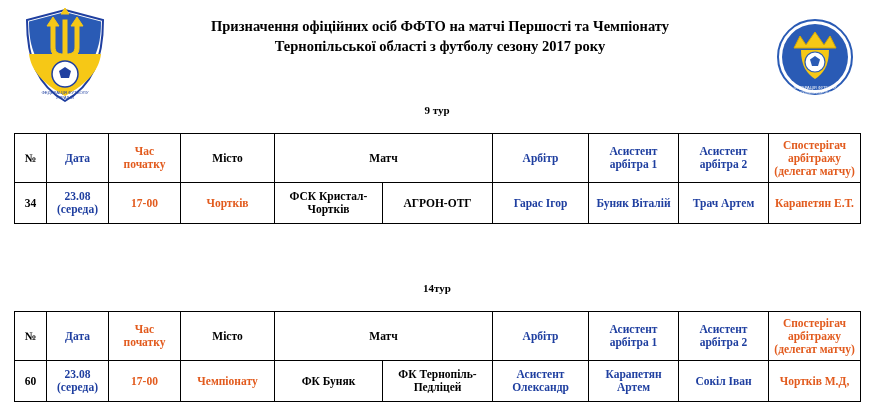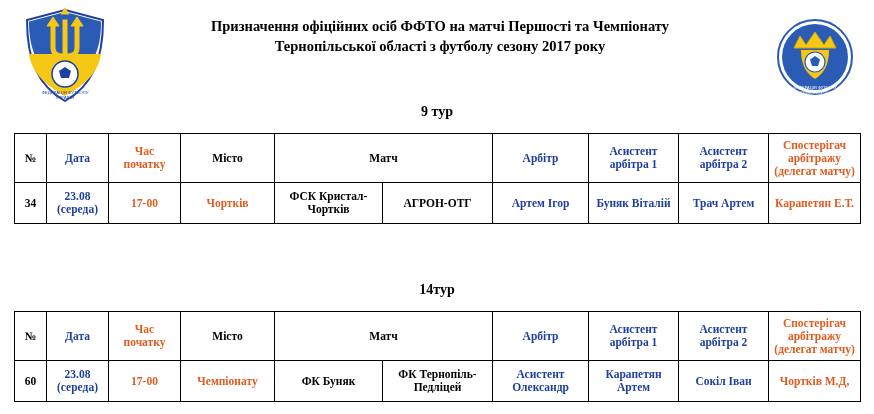--- a/index.html
+++ b/index.html
@@ -55,21 +55,21 @@
     width: 78px;
     height: 78px;
   }
 
   
   .round-title {
     position: absolute;
     width: 874px;
     text-align: center;
     font-weight: bold;
-    font-size: 14px;
+    font-size: 11px;
   }
   #round1-title { top: 104px; }
   #round2-title { top: 282px; }
 
   
   table.fixture {
     position: absolute;
     left: 14px;
     width: 846px;
     border-collapse: collapse;
@@ -209,21 +209,21 @@
           <span class="sub">23.08</span>
           <span class="sub">(середа)</span>
         </td>
         <td class="orange">17-00</td>
         <td class="orange">Чортків</td>
         <td class="black">
           <span class="sub">ФСК Кристал-</span>
           <span class="sub">Чортків</span>
         </td>
         <td class="black">АГРОН-ОТГ</td>
-        <td class="blue">Артем Ігор</td>
+        <td class="blue">Гарас Ігор</td>
         <td class="blue">Буняк Віталій</td>
         <td class="blue">Трач Артем</td>
         <td class="orange">Карапетян Е.Т.</td>
       </tr>
     </tbody>
   </table>
 
   <div class="round-title" id="round2-title">14тур</div>
 
   <table class="fixture" id="table-2">

